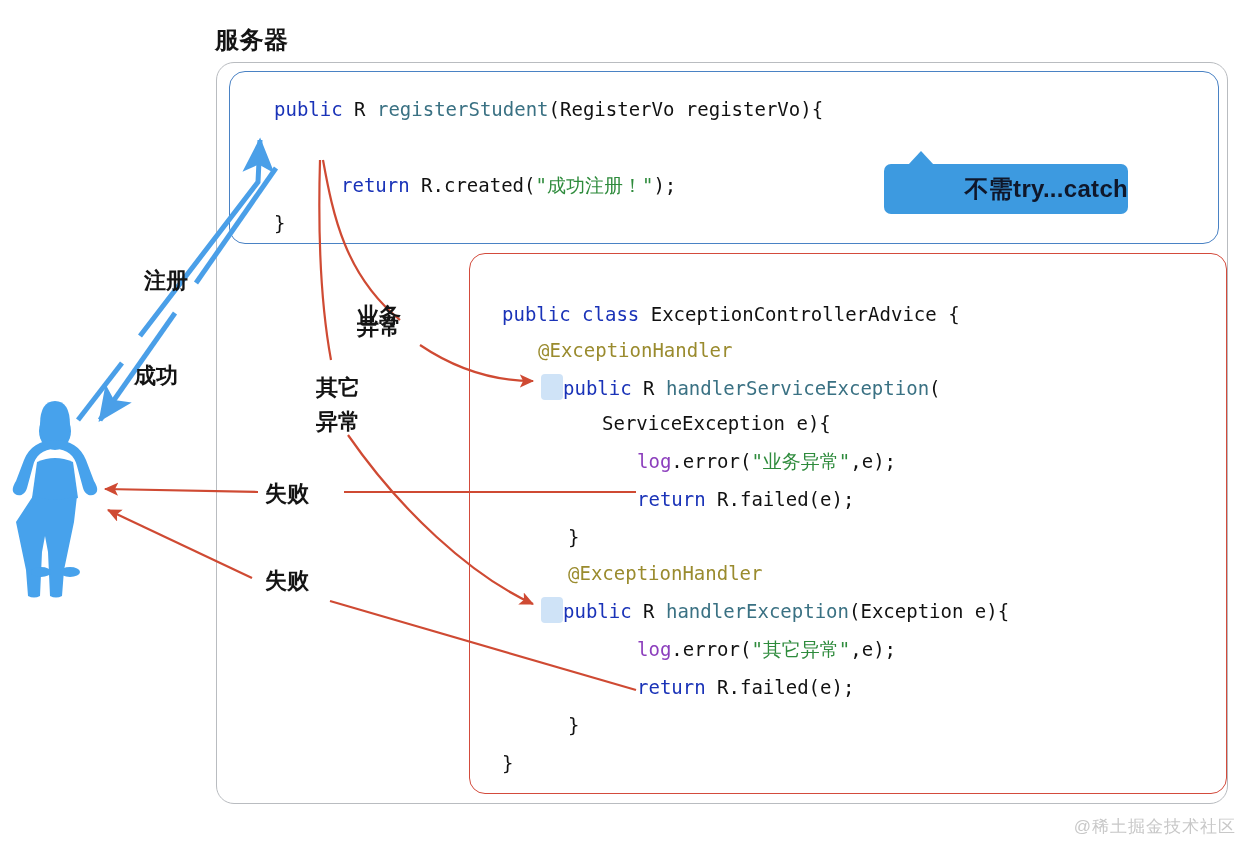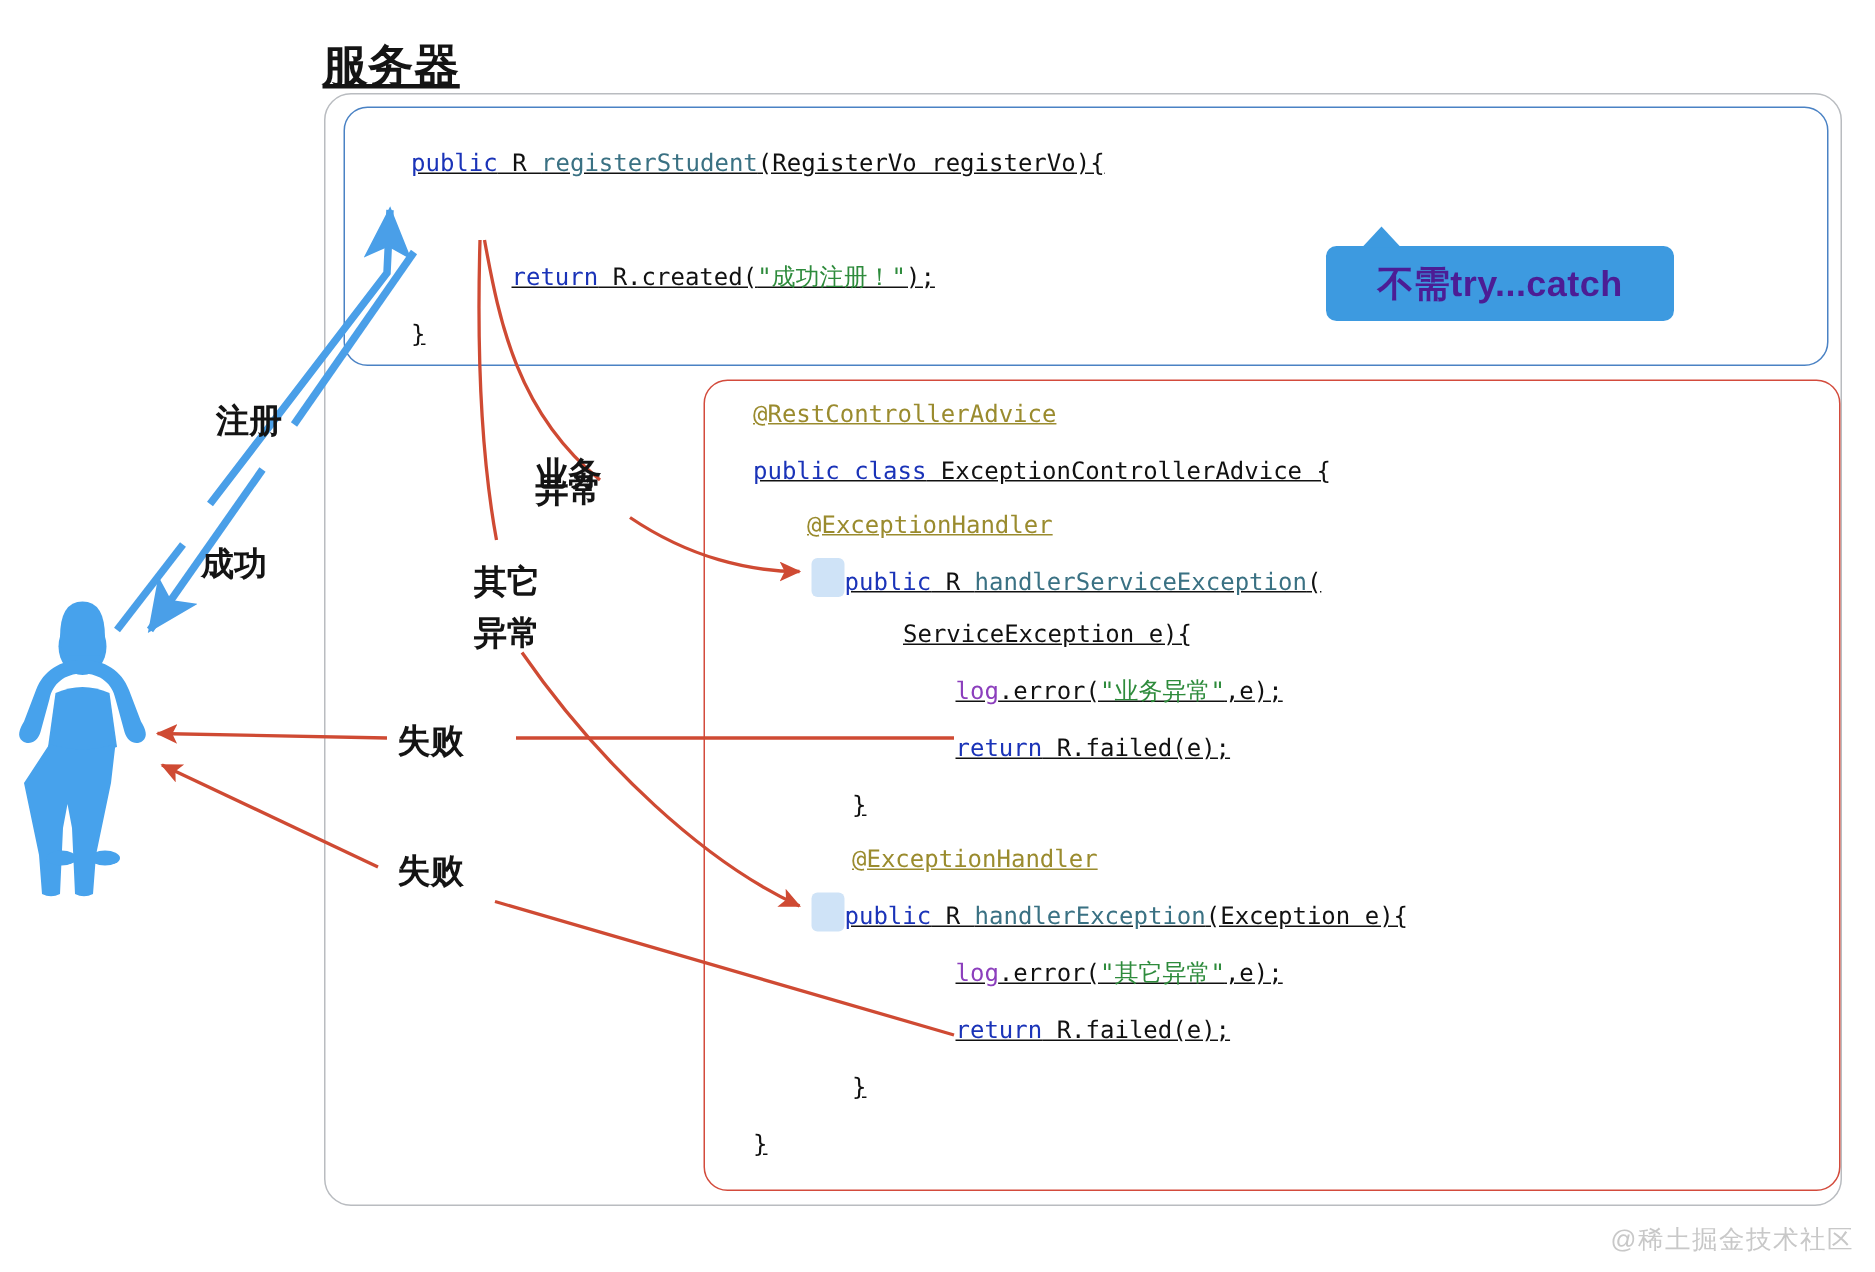--- a/index.html
+++ b/index.html
@@ -12,25 +12,24 @@
     overflow: hidden;
     font-family: "Liberation Sans", "DejaVu Sans", sans-serif;
   }
 
   #stage { position: absolute; inset: 0; }
 
   
   .title {
     position: absolute;
     left: 215px; top: 24px;
-    font-size: 30px;
+    font-size: 24px;
     font-weight: 700;
     color: #141414;
     letter-spacing: 0.5px;
-    text-decoration: underline;
   }
 
   
   .server-box {
     position: absolute;
     left: 216px; top: 62px;
     width: 1012px; height: 742px;
     border: 1.6px solid #b9bcc0;
     border-radius: 18px;
     box-sizing: border-box;
@@ -56,25 +55,24 @@
     border: 1.8px solid #d34b3c;
     border-radius: 16px;
     box-sizing: border-box;
     background: #ffffff;
   }
 
   
   .code {
     position: absolute;
     font-family: "DejaVu Sans Mono", "Liberation Mono", monospace;
-    font-size: 16px;
+    font-size: 19px;
     line-height: 38px;
     white-space: pre;
     color: #111111;
-    text-decoration: underline;
   }
   .kw   { color: #1a33b8; }       
   .mth  { color: #3a7183; }       
   .fld  { color: #8c3fbd; }       
   .str  { color: #2e8b3c; }       
   .ann  { color: #9a8b2e; }       
   .pln  { color: #111111; }
 
   
   .hl-sq {
@@ -85,27 +83,28 @@
     vertical-align: -5px;
   }
 
   
   .callout {
     position: absolute;
     left: 884px; top: 164px;
     width: 232px; height: 50px;
     background: #3d9ae0;
     border-radius: 7px;
-    color: #4c1d95;
+    color: #0f172a;
     font-size: 24px;
     font-weight: 700;
     display: flex;
     align-items: center;
-    justify-content: center;
+    justify-content: flex-end;
     letter-spacing: 0.3px;
+    padding-left: 12px;
   }
   .callout::before {
     content: "";
     position: absolute;
     top: -13px; left: 24px;
     border-left: 13px solid transparent;
     border-right: 13px solid transparent;
     border-bottom: 14px solid #3d9ae0;
   }
 
@@ -152,21 +151,20 @@
 
 
   <div class="code" style="left:341px; top:166px;"><span class="kw">return</span><span class="pln"> R.created(</span><span class="str">"成功注册！"</span><span class="pln">);</span></div>
 
   <div class="code" style="left:274px; top:204px;">}</div>
 
   <div class="callout">
       <span>不需try...catch</span>
     </div>
 
-  <div class="code ann" style="left:502px; top:257px;">@RestControllerAdvice</div>
 
   <div class="code" style="left:502px; top:295px;"><span class="kw">public class</span><span class="pln"> ExceptionControllerAdvice {</span></div>
 
   <div class="code ann" style="left:538px; top:331px;">@ExceptionHandler</div>
 
   <div class="code" style="left:541px; top:369px;"><span class="hl-sq"></span><span class="kw">public</span><span class="pln"> R </span><span class="mth">handlerServiceException</span><span class="pln">(</span></div>
 
   <div class="code" style="left:602px; top:404px;">ServiceException e){</div>
 
   <div class="code" style="left:637px; top:442px;"><span class="fld">log</span><span class="pln">.error(</span><span class="str">"业务异常"</span><span class="pln">,e);</span></div>

